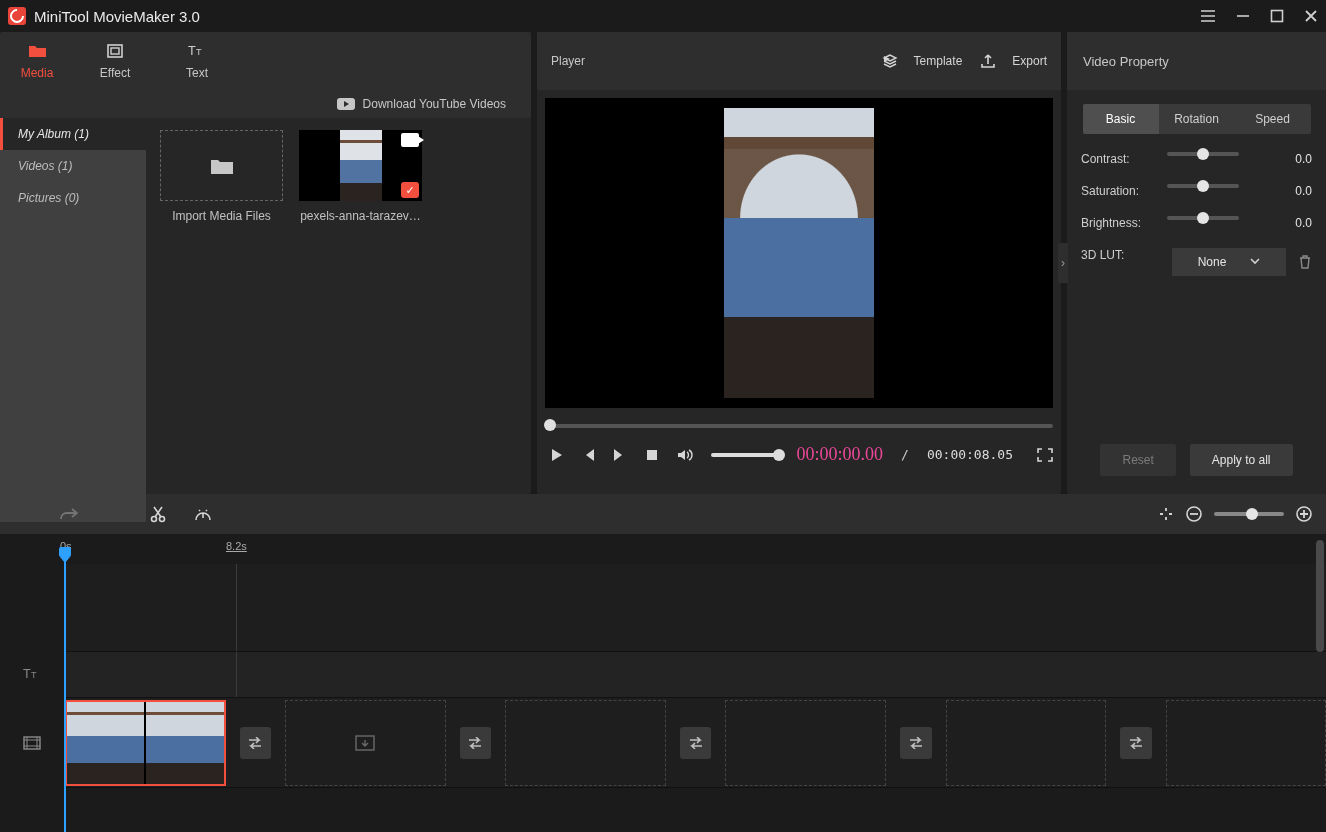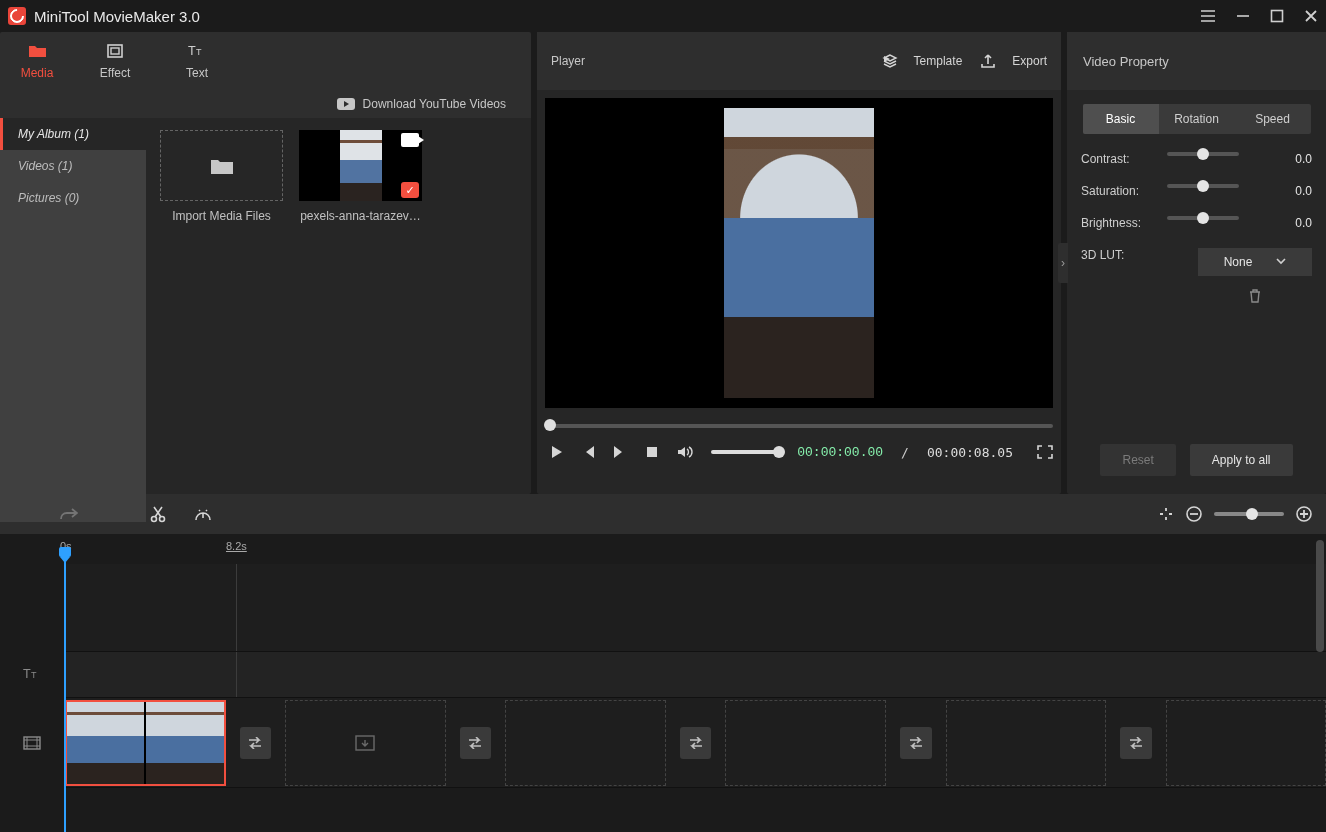--- a/index.html
+++ b/index.html
@@ -53,21 +53,21 @@
     .portrait { width:150px; height:290px; background: linear-gradient(#cfd6dd 0 10%, #6d4c3a 10% 14%, #cfd6dd 14% 38%, #4a6fa0 38% 72%, #2b231f 72% 100%); position:relative; }
     .portrait::before { content:""; position:absolute; top:10%; left:0; right:0; height:28%; background: radial-gradient(ellipse at 50% 100%, transparent 55%, rgba(96,72,54,0.9) 56%); clip-path: polygon(0 100%, 100% 100%, 100% 0, 0 0);}
     .player-seek { margin:0 8px; height:20px; position:relative; }
     .seek-line { height:4px; background:#555; border-radius:2px; position:absolute; left:0; right:0; top:8px; }
     .seek-knob { position:absolute; left:-1px; top:3px; width:12px; height:12px; background:#e0e0e0; border-radius:50%; }
 
     .player-controls { display:flex; align-items:center; gap:18px; padding:8px 8px 8px 12px; }
     .pc-icon { width:16px; height:16px; display:flex; align-items:center; justify-content:center; cursor:pointer; color:#d5d5d5; }
     .vol { width:100px; height:4px; background:#ddd; border-radius:2px; position:relative; }
     .vol::after { content:""; position:absolute; right:-6px; top:-4px; width:12px; height:12px; background:#ddd; border-radius:50%; }
-    .time-cur { color:#86efac; font-family: Liberation Mono, monospace; font-size:13px; margin-left:auto;}
+    .time-cur { color:#ec4899; font-family: Liberation Serif, serif; font-size:18px; margin-left:auto;}
     .time-sep { color:#ccc; font-family: monospace; font-size:13px;}
     .time-dur { color:#ddd; font-family: monospace; font-size:13px;}
 
     
     .prop-head { height:58px; background:#2e2e2e; display:flex; align-items:center; padding:0 16px; font-size:13px;}
     .prop-body { padding:14px 14px 8px 14px; display:flex; flex-direction:column; gap:18px; height:calc(100% - 58px);}
     .seg { display:flex; background:#3a3a3a; border-radius:2px; overflow:hidden; width:228px; margin:0 auto;}
     .seg .opt { flex:1; text-align:center; padding:8px 0; color:#cfcfcf; cursor:pointer; }
     .seg .opt.active { background:#4f4f4f; color:#fff; }
     .row { display:flex; gap:10px; }
@@ -321,21 +321,21 @@
       </div>
       <div class="row">
         <span class="lab">Brightness:</span>
         <div class="slider">
             <div class="knob"></div>
           </div>
         <span class="val">0.0</span>
       </div>
       <div class="row">
         <span class="lab">3D LUT:</span>
-        <div style="margin-left:auto; display:flex; gap:12px; align-items:center;flex-direction:column;">
+        <div style="margin-left:auto; display:flex; gap:12px; align-items:center;">
           <div class="dropdown">
             <span>None</span>
             <span>
                 <svg width="10" height="8">
                   <path d="M1 1l4 4 4-4" stroke="#cfcfcf" stroke-width="1.6" fill="none"></path>
                 </svg>
               </span>
           </div>
           <span>
               <svg width="14" height="16">

